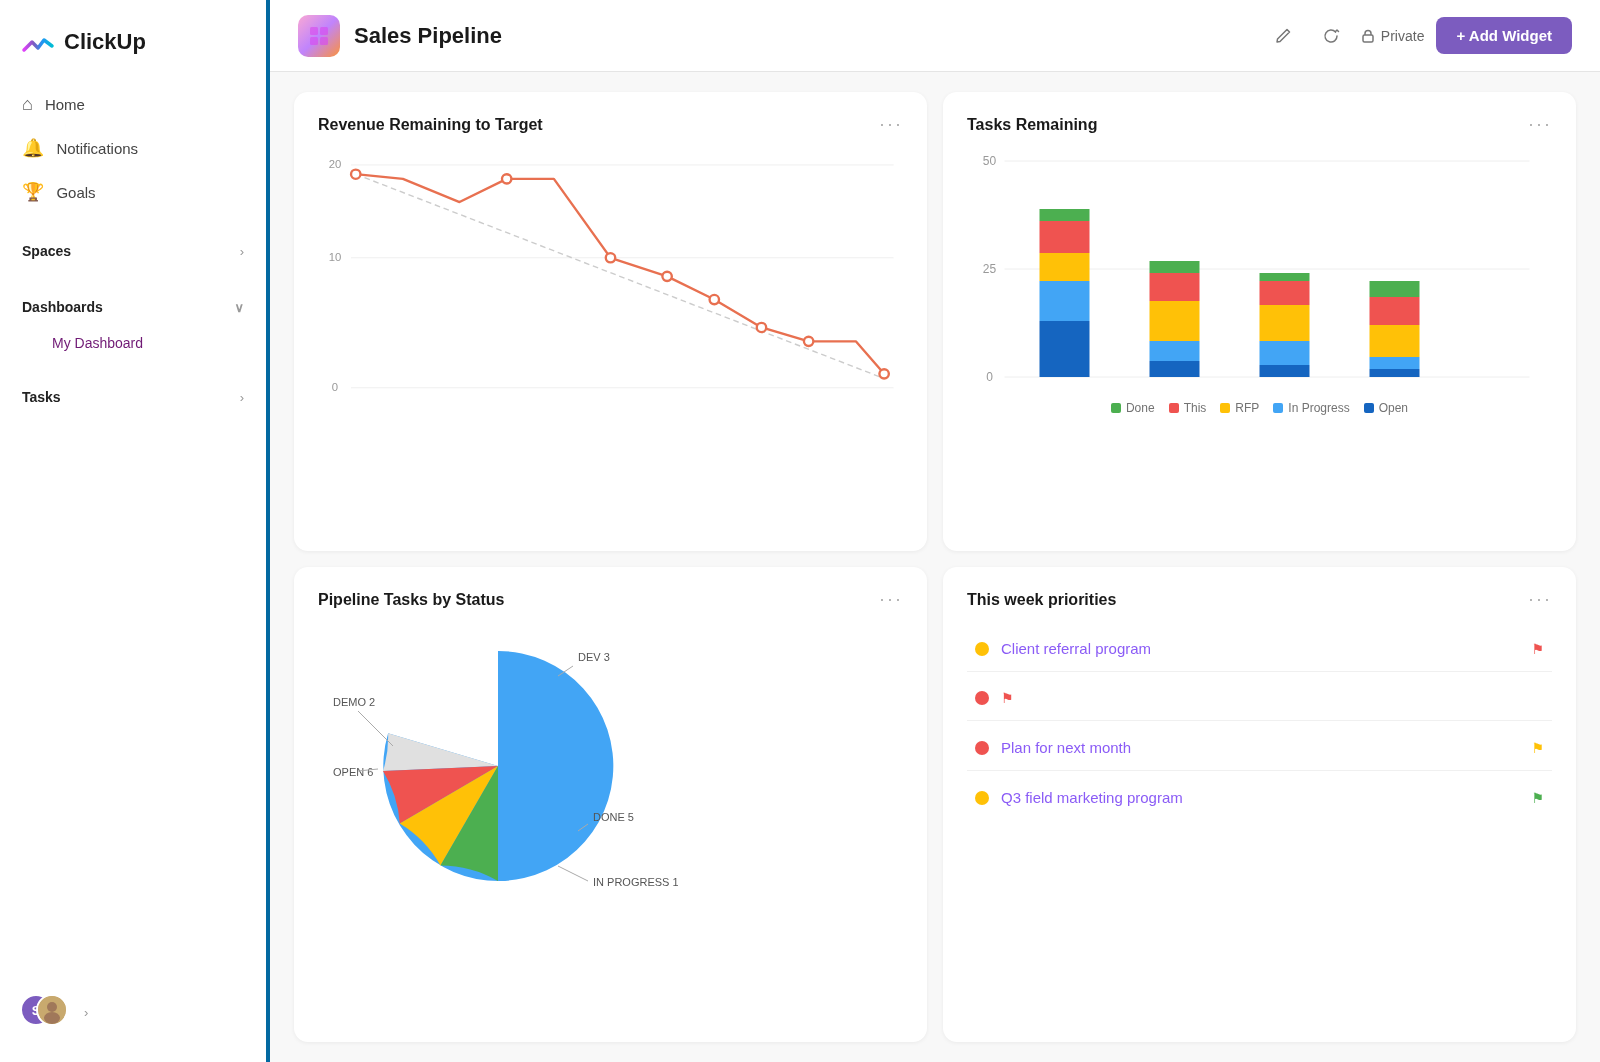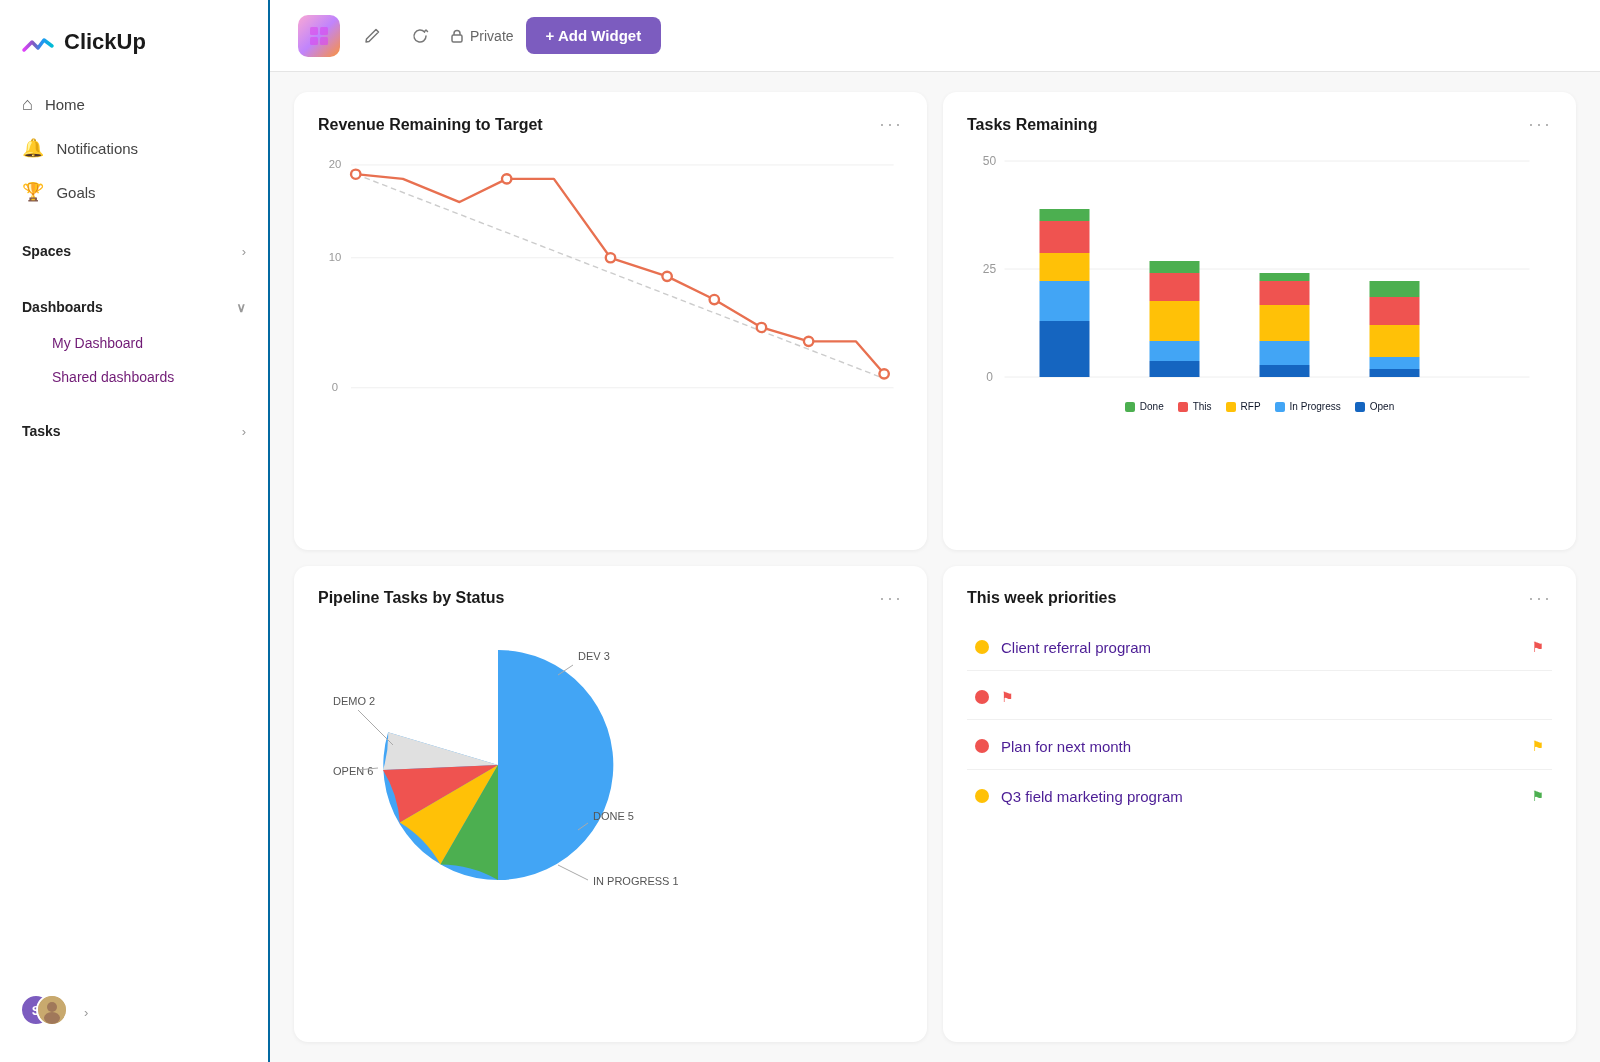--- a/index.html
+++ b/index.html
@@ -2,21 +2,21 @@
 <html><head>
   <meta charset="utf-8">
   <style>
     * { box-sizing: border-box; margin: 0; padding: 0; }
     body { font-family: -apple-system, BlinkMacSystemFont, 'Segoe UI', sans-serif; background: #f0f0f0; display: flex; height: 1062px; width: 1600px; overflow: hidden; }
 
     
     .sidebar {
       width: 270px;
       background: #fff;
-      border-right: 2px solid #0369a1;
+      border-right: 4px solid #0369a1;
       display: flex;
       flex-direction: column;
       padding: 16px 0;
       flex-shrink: 0;
     }
     .sidebar-logo {
       display: flex;
       align-items: center;
       padding: 8px 20px 24px;
       gap: 8px;
@@ -170,38 +170,38 @@
 
     
     .line-chart-container { width: 100%; height: 260px; position: relative; }
 
     
     .bar-chart-container { width: 100%; height: 240px; position: relative; }
     .bar-chart-legend {
       display: flex; gap: 14px; flex-wrap: wrap; margin-top: 10px;
       justify-content: center;
     }
-    .legend-item { display: flex; align-items: center; gap: 5px; font-size: 10px; color: #0f172a; }
+    .legend-item { display: flex; align-items: center; gap: 5px; font-size: 12px; color: #737373; }
     .legend-dot { width: 10px; height: 10px; border-radius: 2px; }
 
     
     .pie-chart-container { width: 100%; height: 280px; position: relative; display: flex; align-items: center; justify-content: flex-start; }
 
     
     .priority-list { display: flex; flex-direction: column; gap: 4px; }
     .priority-item {
       display: flex;
       align-items: center;
       padding: 14px 8px;
       border-bottom: 1px solid #f0f0f0;
       gap: 12px;
     }
     .priority-item:last-child { border-bottom: none; }
     .priority-dot { width: 14px; height: 14px; border-radius: 50%; flex-shrink: 0; }
-    .priority-name { flex: 1; font-size: 15px; color: #4c1d95; }
+    .priority-name { flex: 1; font-size: 15px; color: #8b5cf6; }
     .priority-flag { font-size: 14px; }
   </style>
 </head>
 <body>
 
 <div class="sidebar">
   <div class="sidebar-logo">
 
     <svg class="logo-icon" viewBox="0 0 36 36" fill="none" xmlns="http://www.w3.org/2000/svg">
       <path d="M4 26 L12 18 L18 24 L24 16 L32 22" stroke="url(#logoGrad)" stroke-width="3.5" stroke-linecap="round" stroke-linejoin="round" fill="none"></path>
@@ -240,23 +240,20 @@
 
     <div class="sidebar-spacer"></div>
 
     <div class="nav-item active">
       <span class="nav-label nav-section-label">Dashboards</span>
       <span class="chevron">∨</span>
     </div>
     <div class="nav-sub-item">
       <span>My Dashboard</span>
     </div>
-    <div class="nav-sub-item">
-      <span>Shared dashboards</span>
-    </div>
 
     <div class="sidebar-spacer"></div>
 
     <div class="nav-item">
       <span class="nav-label nav-section-label">Tasks</span>
       <span class="chevron">›</span>
     </div>
   </div>
 
   <div class="sidebar-footer">
@@ -280,20 +277,21 @@
 
   <div class="topbar">
     <div class="topbar-icon">
       <svg width="24" height="24" viewBox="0 0 24 24" fill="none">
         <rect x="3" y="3" width="8" height="8" rx="1.5" fill="#d946ef" opacity="0.6"></rect>
         <rect x="13" y="3" width="8" height="8" rx="1.5" fill="#d946ef" opacity="0.6"></rect>
         <rect x="3" y="13" width="8" height="8" rx="1.5" fill="#d946ef" opacity="0.6"></rect>
         <rect x="13" y="13" width="8" height="8" rx="1.5" fill="#d946ef" opacity="0.6"></rect>
       </svg>
     </div>
+    <span class="topbar-title">Sales Pipeline</span>
     <div class="topbar-actions">
       <button class="topbar-btn-icon" title="Edit">
         <svg width="18" height="18" viewBox="0 0 18 18" fill="none">
           <path d="M13 2.5l2.5 2.5-9.5 9.5L3 15l.5-3L13 2.5z" stroke="#777" stroke-width="1.5" stroke-linejoin="round"></path>
         </svg>
       </button>
       <button class="topbar-btn-icon" title="Refresh">
         <svg width="20" height="20" viewBox="0 0 20 20" fill="none">
           <path d="M16 10a6 6 0 1 1-1.5-3.9" stroke="#777" stroke-width="1.5" stroke-linecap="round"></path>
           <path d="M14.5 5.5l1.5-1.5 1.5 1.5" stroke="#777" stroke-width="1.5" stroke-linecap="round" stroke-linejoin="round"></path>

